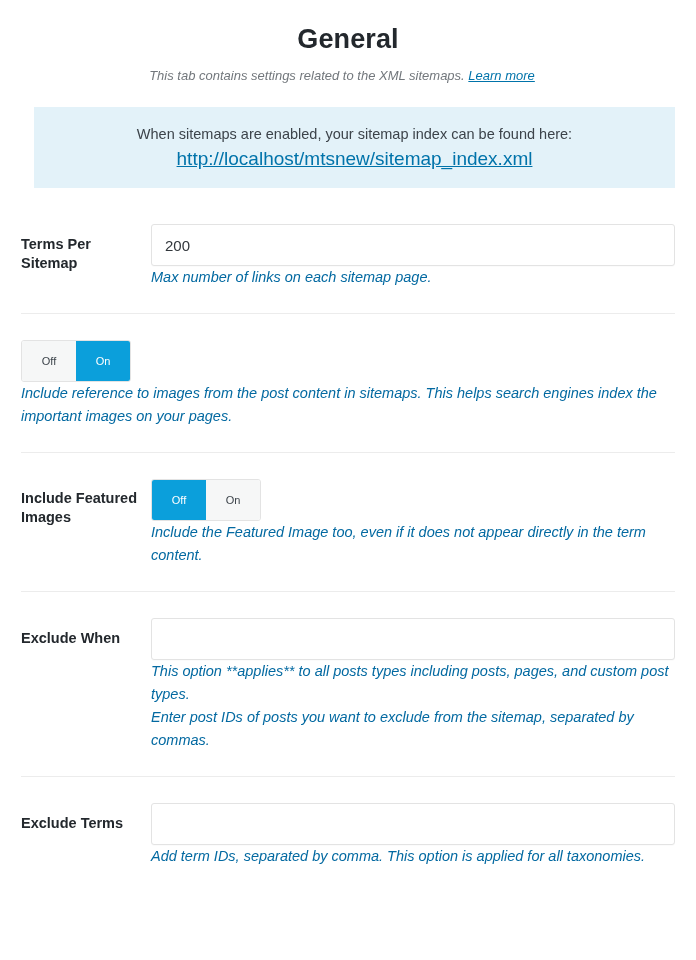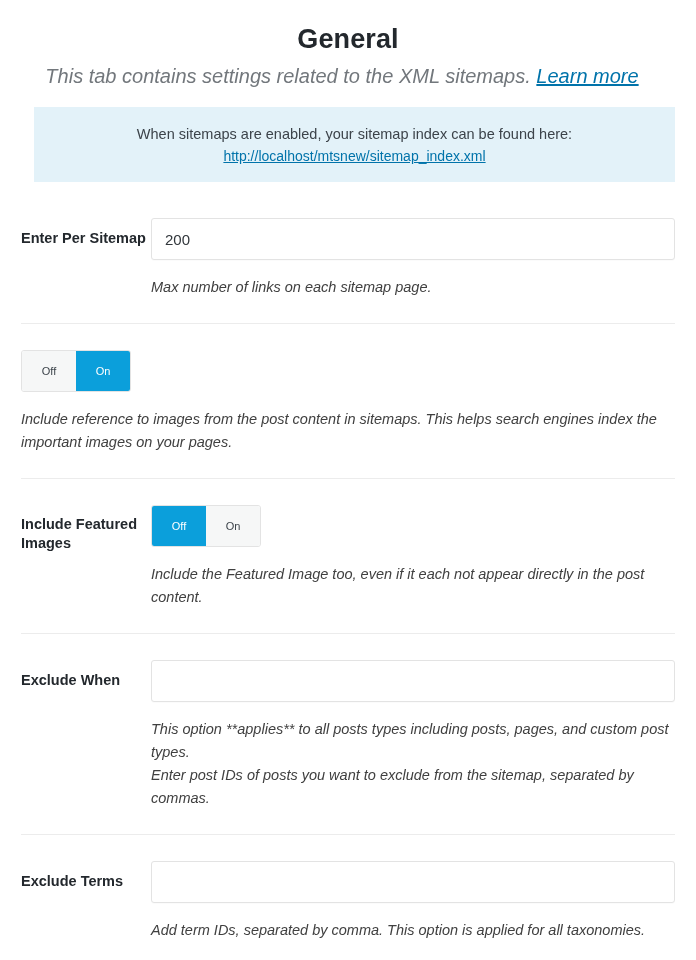--- a/index.html
+++ b/index.html
@@ -26,21 +26,21 @@
     font-weight: 600;
     color: #23282d;
     letter-spacing: 0.1px;
     margin: 0;
     padding: 22px 0 0 0;
     line-height: 34px;
   }
   .page-subtitle {
     text-align: center;
     font-style: italic;
-    font-size: 20px;
+    font-size: 13px;
     color: #72777c;
     margin: 0;
     padding: 10px 12px 0 0;
     line-height: 20px;
   }
   .page-subtitle a {
     color: #0073aa;
     text-decoration: underline;
     font-style: italic;
   }
@@ -53,21 +53,21 @@
     box-sizing: border-box;
   }
   .notice-text {
     font-size: 14.5px;
     color: #3c434a;
     line-height: 22px;
   }
   .notice-link {
     display: block;
     margin-top: 3px;
-    font-size: 14px;
+    font-size: 19px;
     color: #0073aa;
     text-decoration: underline;
   }
   
   .rows {
     padding: 0 21px;
   }
   .row {
     display: flex;
     align-items: flex-start;
@@ -135,23 +135,22 @@
     box-sizing: border-box;
   }
   .toggle-btn.active {
     background: #0b9fdb;
     color: #ffffff;
   }
   
   .help {
     font-style: italic;
     font-size: 14.5px;
-    color: #404040;
+    color: #0369a1;
     line-height: 23px;
-    margin-top: 16px;
   }
   .help p {
     margin: 0;
   }
 </style>
 </head>
 <body>
 
 <div class="page">
 
@@ -162,21 +161,21 @@
     <a href="#">Learn more</a>
   </p>
 
   <div class="notice">
     <div class="notice-text">When sitemaps are enabled, your sitemap index can be found here:</div>
     <a class="notice-link" href="#">http://localhost/mtsnew/sitemap_index.xml</a>
   </div>
 
   <div class="rows" id="rows-container">
       <div class="row first">
-        <div class="row-label">Enter Per Sitemap</div>
+        <div class="row-label">Terms Per Sitemap</div>
         <div class="row-field">
           <input type="text" class="text-input" placeholder="" value="200" style="">
           <div class="help">
             <p>Max number of links on each sitemap page.</p>
           </div>
         </div>
       </div>
       <div class="row toggle-row">
         <div class="row-field"><div class="toggle">
             <button class="toggle-btn">Off</button>
@@ -184,21 +183,21 @@
           </div><div class="help">
             <p>Include reference to images from the post content in sitemaps. This helps search engines index the important images on your pages.</p>
           </div></div>
       </div>
       <div class="row toggle-row">
         <div class="row-label">Include Featured Images</div>
         <div class="row-field"><div class="toggle">
             <button class="toggle-btn active">Off</button>
             <button class="toggle-btn">On</button>
           </div><div class="help">
-            <p>Include the Featured Image too, even if it each not appear directly in the post content.</p>
+            <p>Include the Featured Image too, even if it does not appear directly in the term content.</p>
           </div></div>
       </div>
       <div class="row">
         <div class="row-label">Exclude When</div>
         <div class="row-field">
           <input type="text" class="text-input" placeholder="" style="">
           <div class="help">
             <p>This option **applies** to all posts types including posts, pages, and custom post types.</p>
             <p>Enter post IDs of posts you want to exclude from the sitemap, separated by commas.</p>
           </div>

